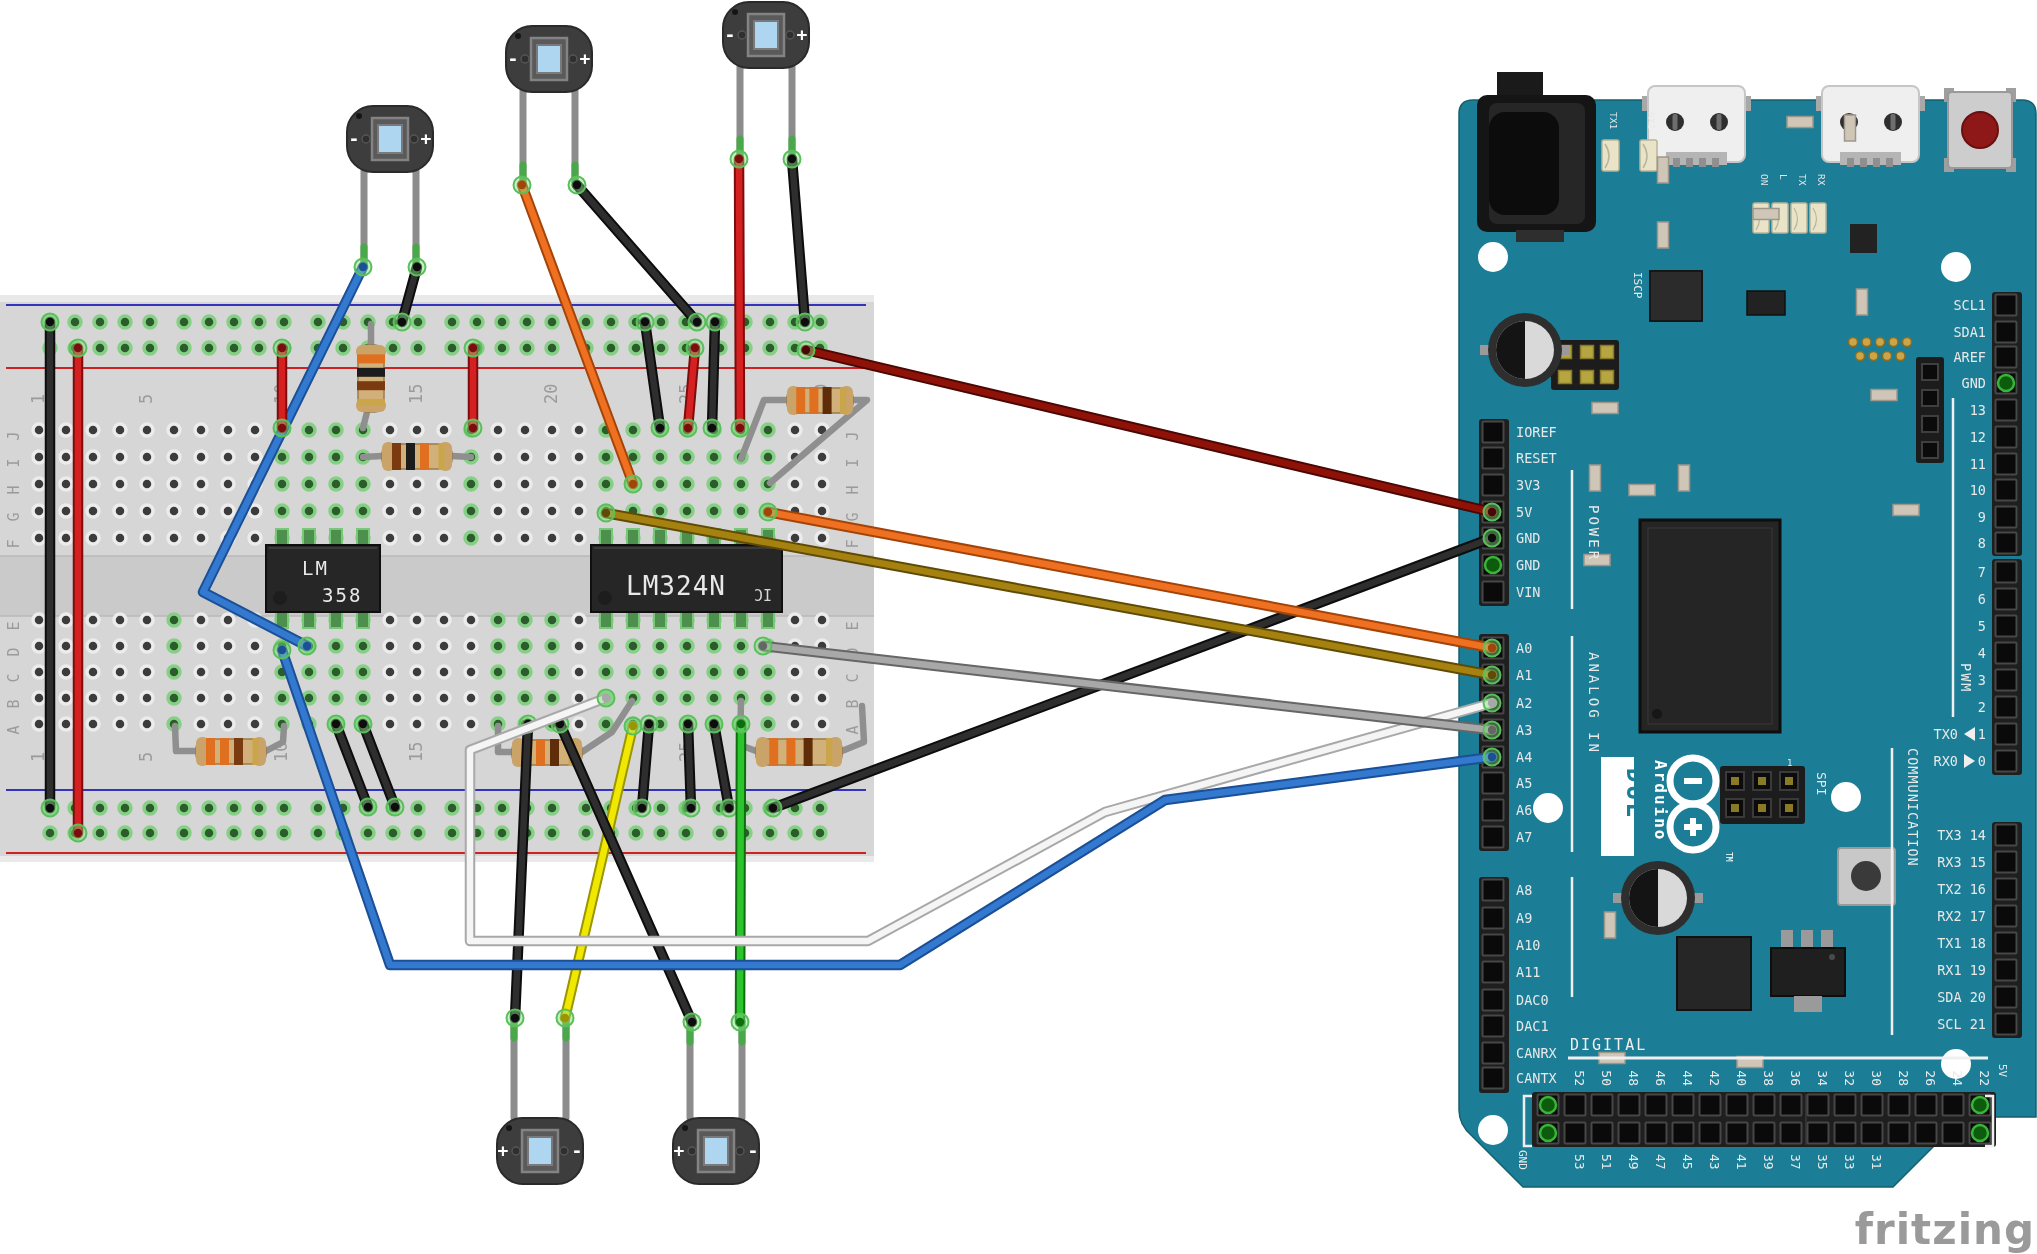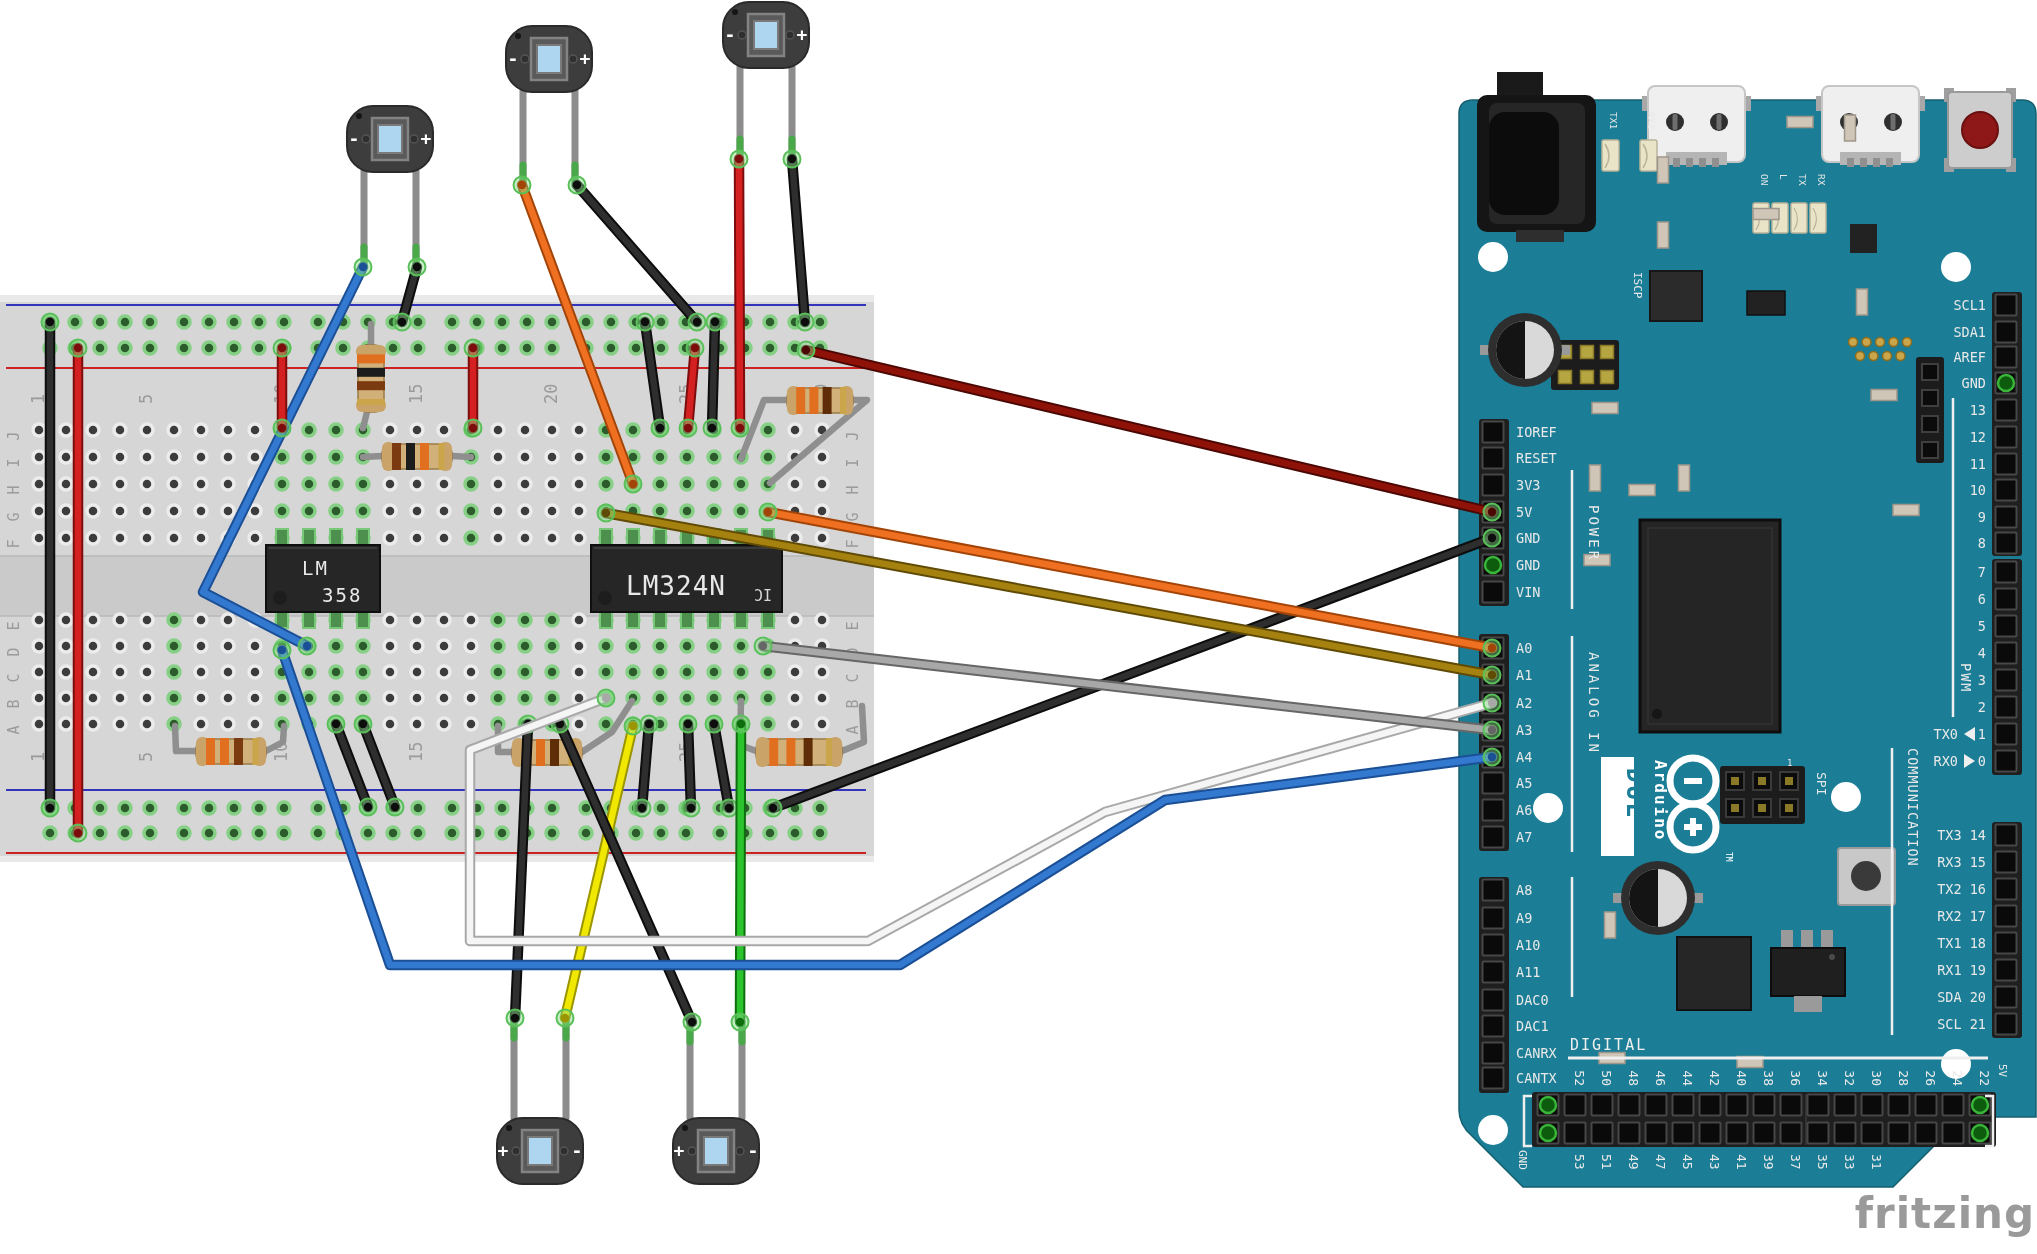--- a/index.html
+++ b/index.html
@@ -1,19 +1,19 @@
 <!DOCTYPE html>
 <html><head>
 <meta charset="utf-8">
 <style>
   html,body{margin:0;padding:0;background:#ffffff;}
   #stage{position:relative;width:2037px;height:1254px;background:#ffffff;overflow:hidden;
          font-family:"DejaVu Sans Mono", monospace;}
   #circuit-svg{position:absolute;left:0;top:0;}
-  #watermark{position:absolute;right:2px;bottom:16px;font-family:"DejaVu Sans", sans-serif;
+  #watermark{position:absolute;right:2px;bottom:0px;font-family:"DejaVu Sans", sans-serif;
              font-weight:bold;font-size:42px;color:#9a9a9a;letter-spacing:1px;}
 </style>
 </head>
 <body>
 
 <div id="stage">
   <svg id="circuit-svg" width="2037" height="1254" viewBox="0 0 2037 1254">
       <g>
         <path d="M1459,114 Q1459,100 1473,100 L2022,100 Q2036,100 2036,114 L2036,1117 L1963,1117 L1893,1187 L1523,1187 L1472,1136 Q1459,1125 1459,1110 Z" fill="#1b7e96" stroke="#14606f" stroke-width="1.5"></path>
         <circle cx="1493" cy="257" r="15" fill="#ffffff"></circle>

